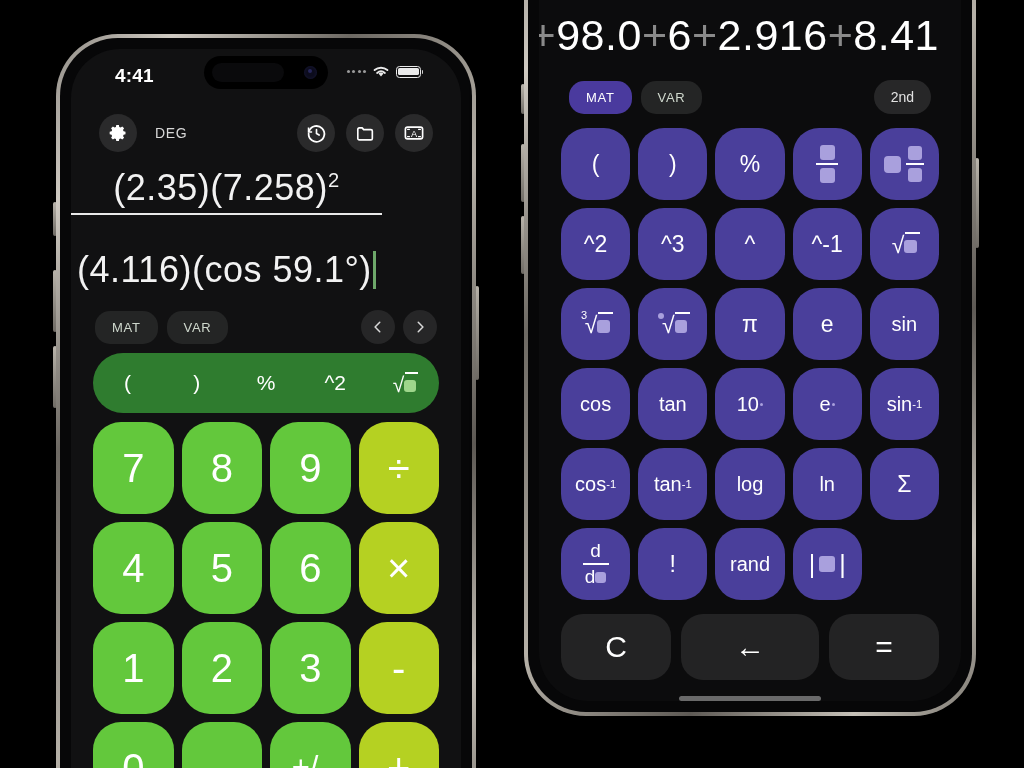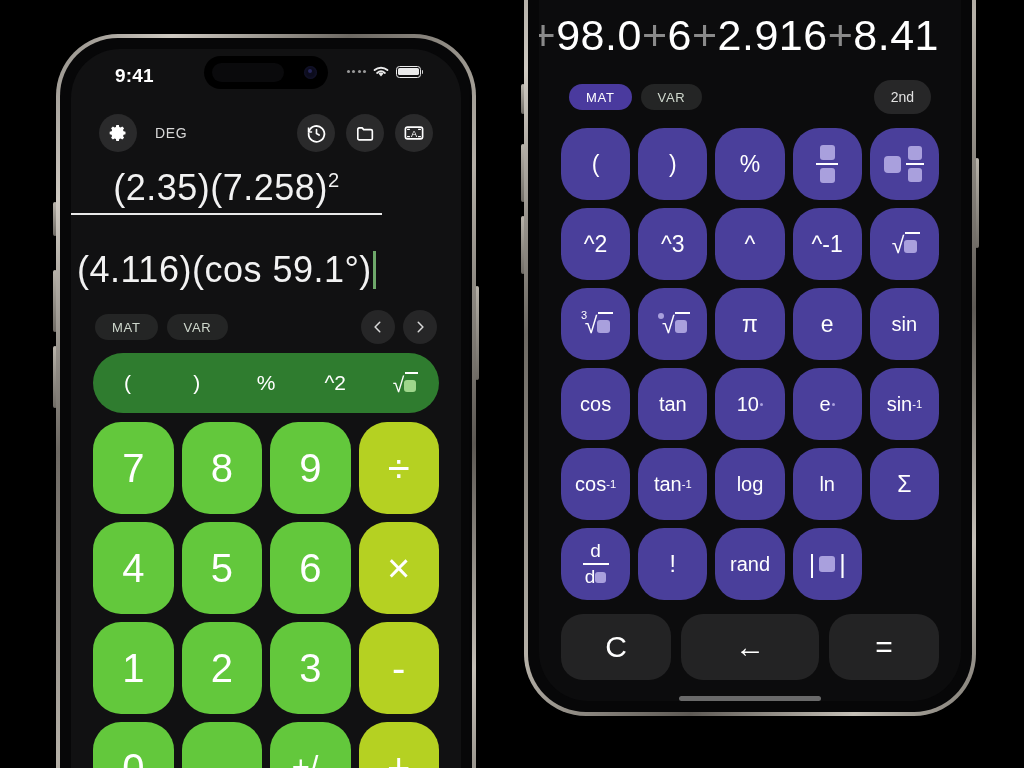--- a/index.html
+++ b/index.html
@@ -222,21 +222,21 @@
 
   
   .tabrow {
     display: flex;
     align-items: center;
     padding: 0 24px;
     height: 48px;
     box-sizing: border-box;
   }
   .chip {
-    height: 26px;
+    height: 33px;
     border-radius: 15px;
     padding: 0 17px;
     display: flex; align-items: center; justify-content: center;
     font-size: 13px;
     letter-spacing: 0.7px;
     background: #242525;
     color: #cfd8cd;
     margin-right: 9px;
   }
   .chip.active-purple { background: #4a3a9e; color: #fff; }
@@ -411,21 +411,21 @@
     <div class="side-btn" style="left:-3px; top:168px; width:4px; height:34px;"></div>
     <div class="side-btn" style="left:-3px; top:236px; width:4px; height:62px;"></div>
     <div class="side-btn" style="left:-3px; top:312px; width:4px; height:62px;"></div>
     <div class="side-btn" style="right:-3px; top:252px; width:4px; height:94px;"></div>
 
     <div class="phone-frame"></div>
     <div class="phone-inner">
       <div class="screen">
 
         <div class="statusbar">
-          <div class="sb-time">9:41</div>
+          <div class="sb-time">4:41</div>
           <div class="dyn-island">
             <div class="di-pill"></div>
             <div class="di-cam"></div>
           </div>
           <div class="sb-right">
             <span class="sb-dots">
                 <i></i>
                 <i></i>
                 <i></i>
                 <i></i>

